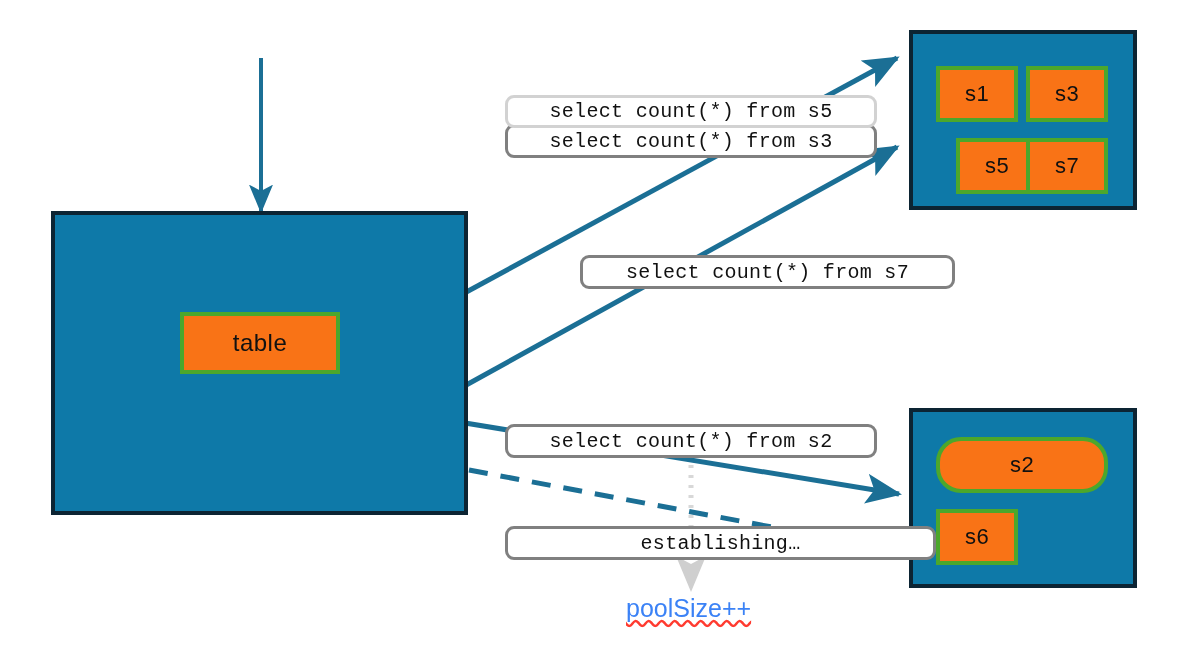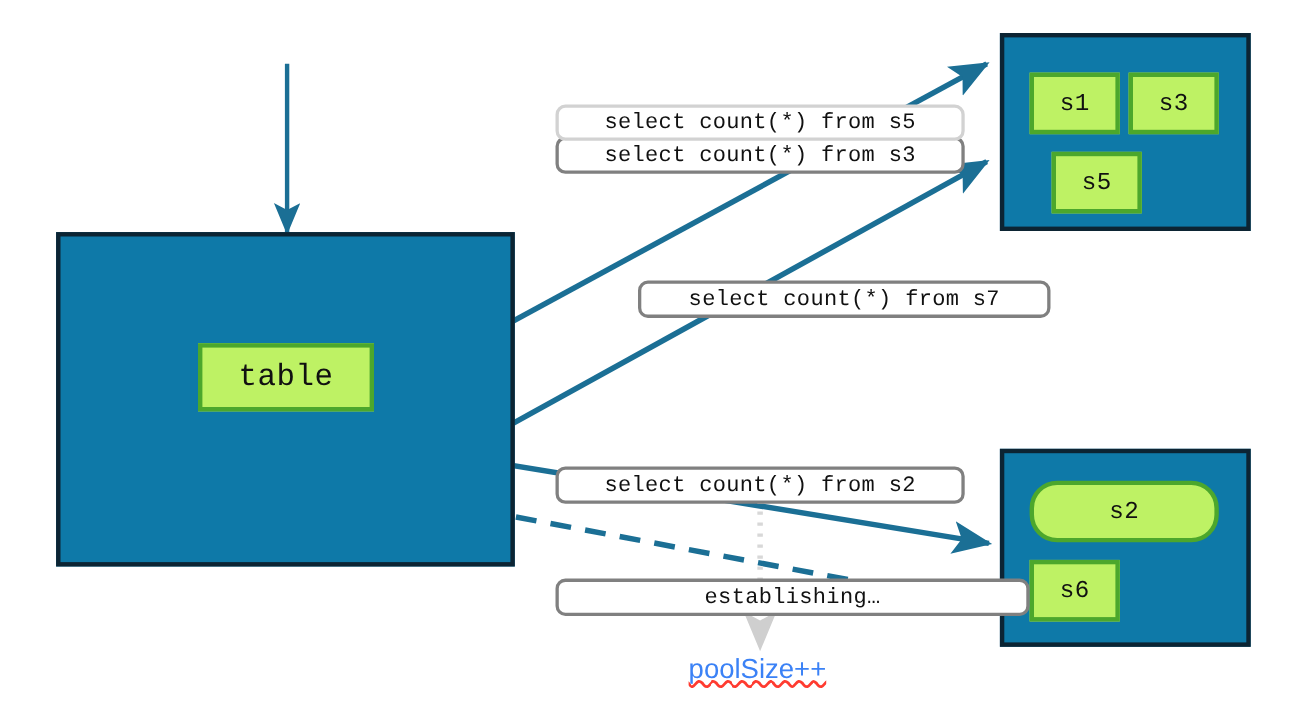--- a/index.html
+++ b/index.html
@@ -18,30 +18,30 @@
   .group-box{
     position:absolute;
     background:#0e79a8;
     border:4px solid #0c2433;
     box-sizing:border-box;
   }
 
   
   .node{
     position:absolute;
-    background:#bef264;
+    background:#f97316;
     border:4px solid #4ca72c;
     box-sizing:border-box;
     display:flex;align-items:center;justify-content:center;
-    font-family:Liberation Mono, monospace;
+    font-family:Liberation Sans, sans-serif;
     font-size:22px;
     color:#111111;
     letter-spacing:0.5px;
   }
-  .node.big{font-size:28px;}
+  .node.big{font-size:24px;}
 
   
   .query-label{
     position:absolute;
     background:#ffffff;
     border:3px solid #808080;
     border-radius:9px;
     box-sizing:border-box;
     display:flex;align-items:center;justify-content:center;
     font-family:"Liberation Mono","DejaVu Sans Mono",monospace;
@@ -94,20 +94,21 @@
 
   <div class="group-box" style="left:51px;top:211px;width:417px;height:304px;"></div>
 
   <div class="node big" style="left:180px;top:312px;width:160px;height:62px;">table</div>
 
   <div class="group-box" style="left:909px;top:30px;width:228px;height:180px;"></div>
 
   <div class="node" style="left:936px;top:66px;width:82px;height:56px;">s1</div>
   <div class="node" style="left:1026px;top:66px;width:82px;height:56px;">s3</div>
   <div class="node" style="left:956px;top:138px;width:82px;height:56px;">s5</div>
+  <div class="node" style="left:1026px;top:138px;width:82px;height:56px;">s7</div>
 
   <div class="group-box" style="left:909px;top:408px;width:228px;height:180px;"></div>
 
   <div class="node" style="left:936px;top:437px;width:172px;height:56px;border-radius:25px;">s2</div>
   <div class="node" style="left:936px;top:509px;width:82px;height:56px;">s6</div>
 
 
   <div class="query-label faded" style="left:505px;top:95px;width:372px;height:33px;">select count(*) from s5</div>
 
   <div class="query-label" style="left:505px;top:124px;width:372px;height:34px;">select count(*) from s3</div>

